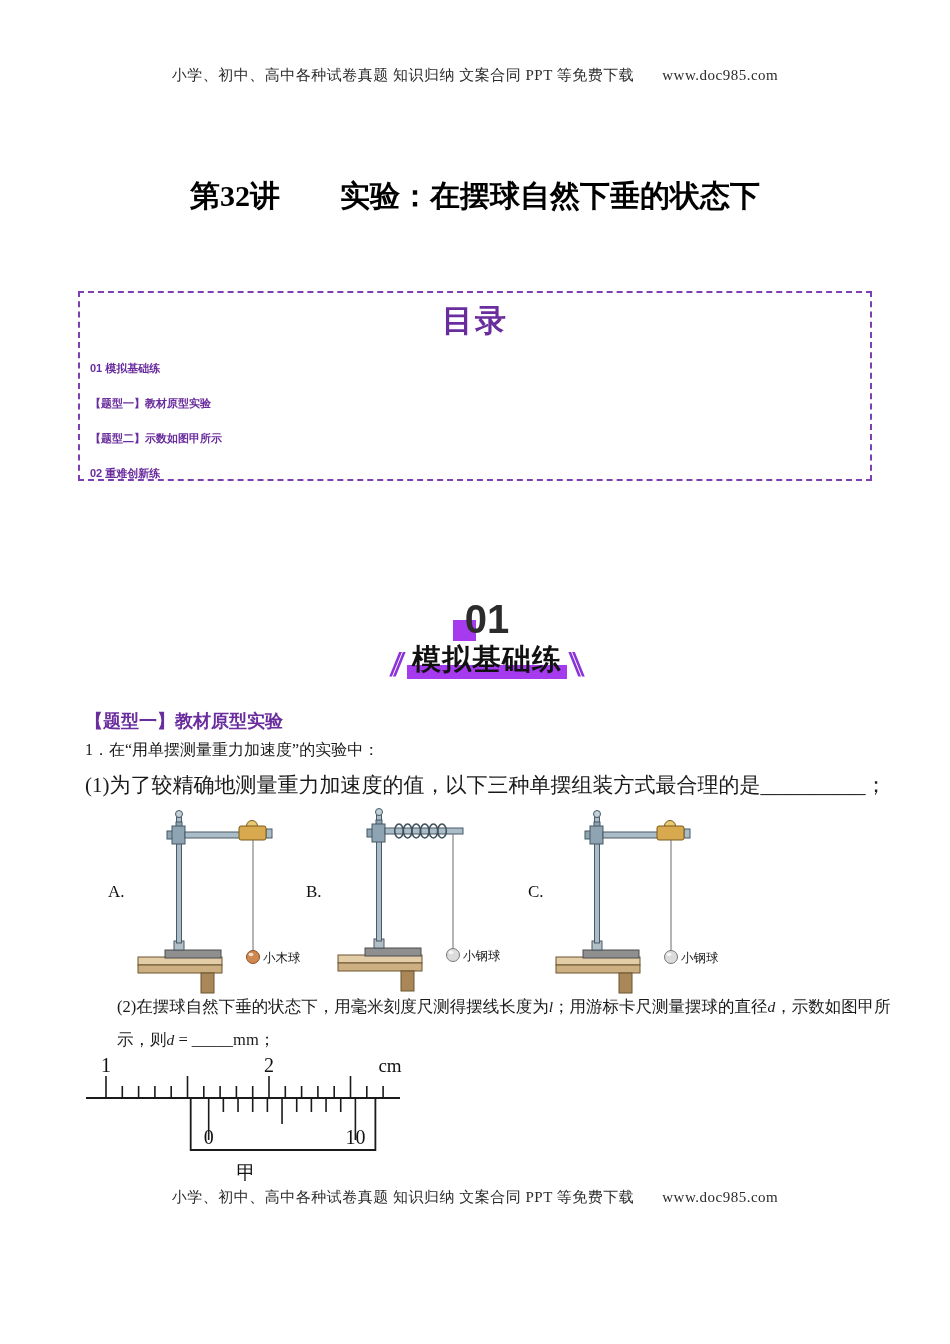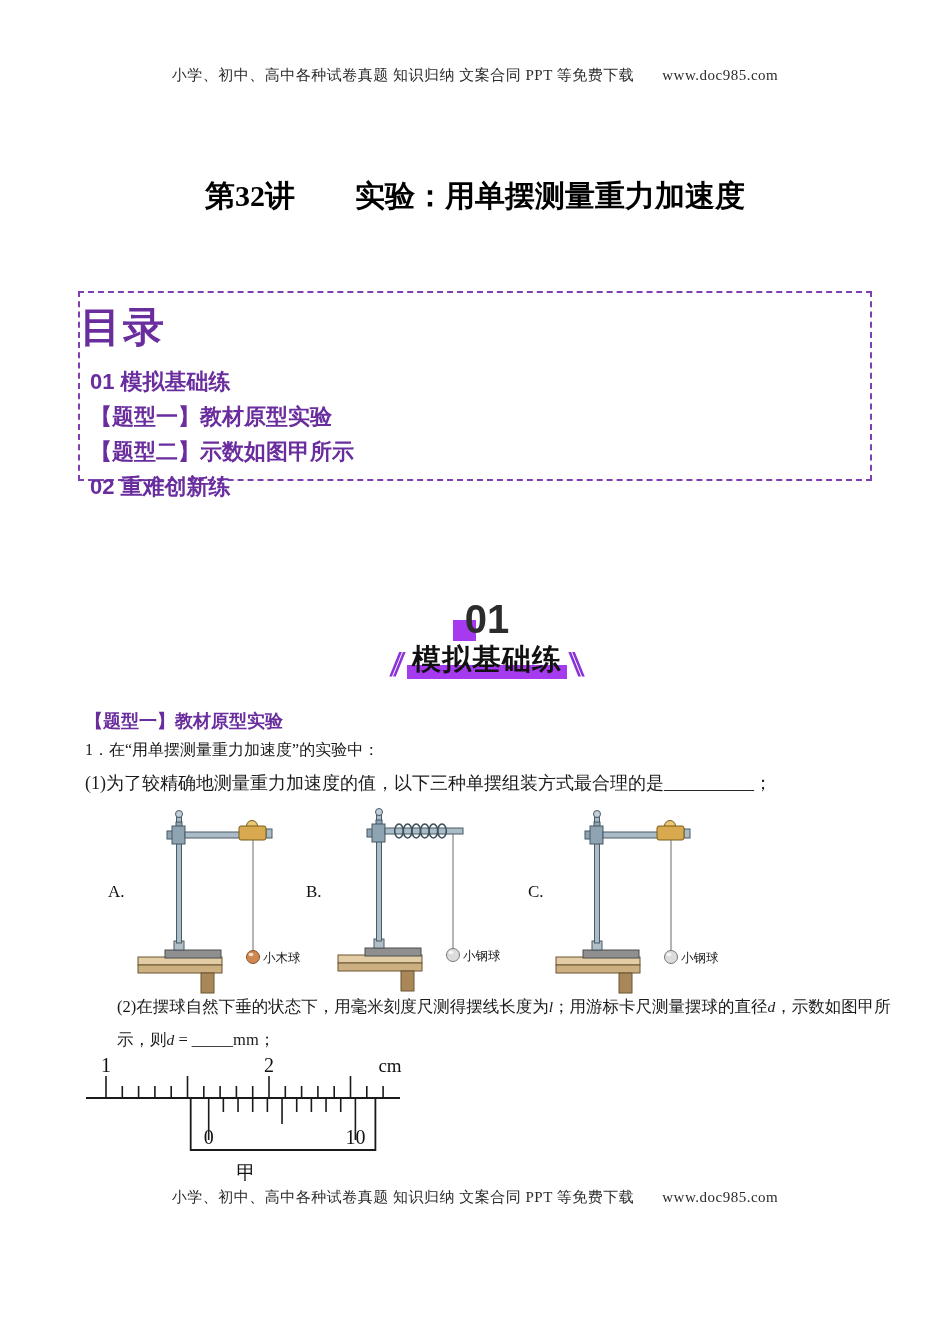--- a/index.html
+++ b/index.html
@@ -8,25 +8,25 @@
     font-family:"Liberation Serif","DejaVu Serif",serif;color:#1a1a1a;overflow:hidden;
   }
   .hdr{position:absolute;top:66px;left:0;width:100%;text-align:center;
        font-size:15px;color:#2b2b2b;letter-spacing:0.5px;}
   .hdr .url{margin-left:28px;}
   .doc-title{position:absolute;top:176px;left:0;width:100%;text-align:center;
        font-size:30px;font-weight:bold;color:#000;}
   
   .toc{position:absolute;top:291px;left:78px;width:794px;height:190px;
        border:2px dashed #7d3fb2;box-sizing:border-box;}
-  .toc-title{margin-top:7px;font-size:41px;font-weight:bold;color:#6a2d9e;
+  .toc-title{margin-top:7px;text-align:center;font-size:31px;font-weight:bold;color:#6a2d9e;
        font-family:"Liberation Serif","DejaVu Serif",serif;letter-spacing:2px;}
   .toc-items{margin-top:9px;margin-left:10px;}
   .toc-item{font-family:"Liberation Sans","DejaVu Sans",sans-serif;
-       font-size:22px;font-weight:bold;color:#6a2d9e;line-height:35px;}
+       font-size:11px;font-weight:bold;color:#6a2d9e;line-height:35px;}
   
   .sec{position:absolute;top:598px;left:12px;width:100%;text-align:center;}
   .sec-num-wrap{position:relative;display:inline-block;
        font-family:"Liberation Sans","DejaVu Sans",sans-serif;
        font-size:40px;font-weight:bold;color:#2c2c2c;line-height:42px;}
   .sec-num-wrap .sq{position:absolute;left:-12px;bottom:-1px;width:23px;height:21px;
        background:#a53aee;z-index:0;}
   .sec-num-wrap .num{position:relative;z-index:1;}
   .sec-name-row{margin-top:3px;}
   .slash{display:inline-block;color:#8b32d9;font-family:"Liberation Sans",sans-serif;
@@ -37,42 +37,42 @@
        font-family:"Liberation Sans","DejaVu Sans",sans-serif;
        font-size:29px;font-weight:900;color:#111;letter-spacing:1px;line-height:32px;}
   .sec-name .bar{position:absolute;left:-5px;right:-5px;bottom:-4px;height:14px;
        background:#a53aee;z-index:0;}
   .sec-name .txt{position:relative;z-index:1;text-align:center;}
   
   .type-heading{position:absolute;top:709px;left:85px;
        font-family:"Liberation Sans","DejaVu Sans",sans-serif;
        font-size:18px;font-weight:bold;color:#6a2d9e;}
   .q-stem{position:absolute;top:740px;left:85px;font-size:16px;}
-  .q-part1{position:absolute;top:771px;left:85px;font-size:18px;}
+  .q-part1{position:absolute;top:771px;left:85px;font-size:21px;}
   .fig-row{position:absolute;top:0;left:0;width:950px;height:0;}
   .opt-letter{position:absolute;font-size:17px;color:#111;}
   .stand{position:absolute;width:200px;height:195px;}
   .p2{position:absolute;top:990px;left:85px;width:802px;font-size:16.5px;line-height:33px;margin-left:32px;}
   .p2 i{font-family:"Liberation Serif",serif;font-style:italic;font-size:15.5px;}
   .caliper{position:absolute;top:1052px;left:78px;}
   .ftr{position:absolute;top:1188px;left:0;width:100%;text-align:center;
        font-size:15px;color:#2b2b2b;letter-spacing:0.5px;}
   .ftr .url{margin-left:28px;}
   svg text{font-family:"Liberation Serif","DejaVu Serif",serif;}
 </style>
 </head>
 <body>
 
 <div class="page">
 
   <div class="hdr">
     <span>小学、初中、高中各种试卷真题  知识归纳  文案合同  PPT 等免费下载</span><span class="url">www.doc985.com</span>
   </div>
 
-  <div class="doc-title">第32讲　　实验：用单摆测量重力加速度</div>
+  <div class="doc-title">第32讲　　实验：在摆球自然下垂的状态下</div>
 
   <div class="toc">
     <div class="toc-title">目录</div>
     <div class="toc-items">
       <div class="toc-item">01 模拟基础练</div>
       <div class="toc-item">【题型一】教材原型实验</div>
       <div class="toc-item">【题型二】示数如图甲所示</div>
       <div class="toc-item">02 重难创新练</div>
     </div>
   </div>

